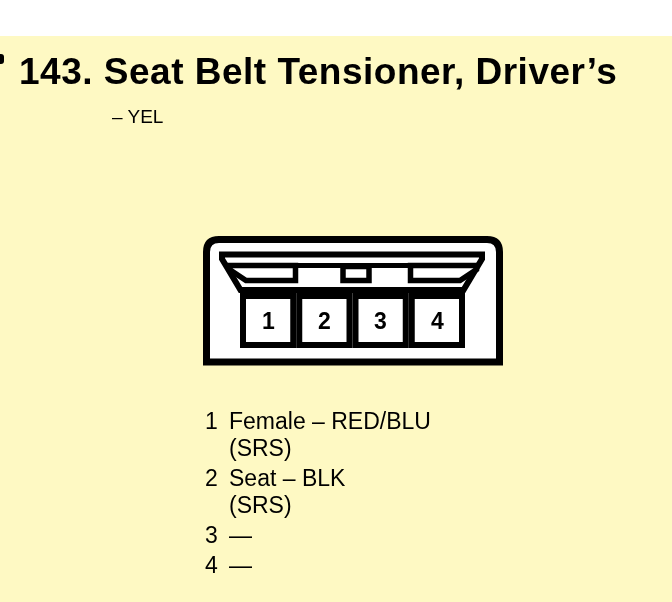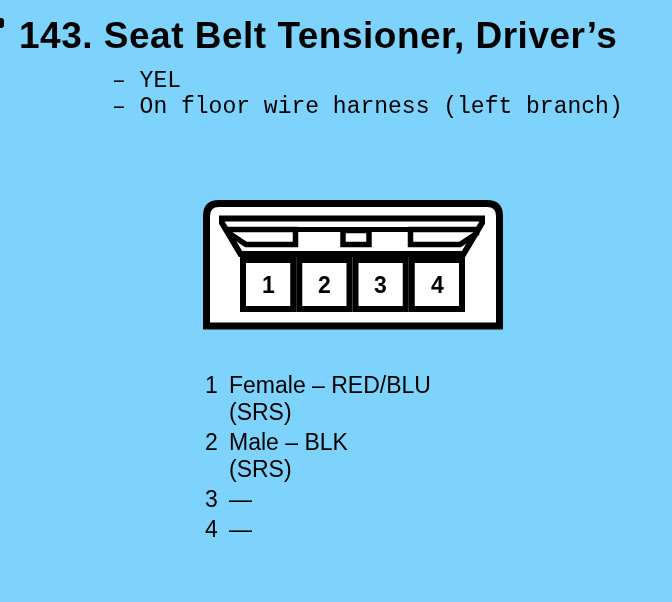--- a/index.html
+++ b/index.html
@@ -11,21 +11,22 @@
     width: 672px;
     height: 602px;
     position: relative;
     font-family: "Liberation Sans", "DejaVu Sans", sans-serif;
     color: #000000;
     overflow: hidden;
   }
   .page {
     position: absolute;
     inset: 0;
-    background: #7dd3fc;
+    background: #fef9c3;
+    margin-top: 36px;
   }
   .scan-mark {
     position: absolute;
     left: 0;
     top: 18px;
     width: 4px;
     height: 10px;
     background: #000;
     border-radius: 0 3px 3px 0;
   }
@@ -37,23 +38,22 @@
     font-size: 37px;
     font-weight: 700;
     letter-spacing: 0.5px;
     line-height: 44px;
     white-space: nowrap;
   }
   .details {
     position: absolute;
     left: 112px;
     top: 68px;
-    font-size: 23px;
+    font-size: 19px;
     line-height: 26px;
-    font-family: Liberation Mono, monospace;
   }
   .detail-line {
     white-space: nowrap;
   }
   .connector {
     position: absolute;
     left: 200px;
     top: 196px;
     width: 310px;
     height: 140px;
@@ -100,21 +100,20 @@
 <body>
 
 <div class="page">
 
   <div class="scan-mark"></div>
 
   <h1 class="title">143. Seat Belt Tensioner, Driver’s</h1>
 
   <div class="details">
     <div class="detail-line">– YEL</div>
-    <div class="detail-line">– On floor wire harness (left branch)</div>
   </div>
 
   <div class="connector">
     <svg width="310" height="140" viewBox="200 196 310 140">
       <path d="M 206.5 326 L 206.5 216 Q 206.5 203.5 219 203.5 L 487 203.5 Q 499.5 203.5 499.5 216 L 499.5 326 Z" fill="#ffffff" stroke="#000000" stroke-width="7"></path>
       <path d="M 222 218.5 L 482 218.5 L 482 223 L 463.5 254 L 240.5 254 L 222 223 Z" fill="#ffffff" stroke="#000000" stroke-width="6"></path>
       <line x1="225" y1="229.5" x2="479" y2="229.5" stroke="#000000" stroke-width="5"></line>
       <path d="M 229.5 229.5 L 295.5 229.5 L 295.5 244.5 L 246 244.5 L 229.5 233.5 Z" fill="#ffffff" stroke="#000000" stroke-width="5.5"></path>
       <path d="M 476.5 229.5 L 410.5 229.5 L 410.5 244.5 L 460 244.5 L 476.5 233.5 Z" fill="#ffffff" stroke="#000000" stroke-width="5.5"></path>
       <rect x="343" y="230.5" width="26" height="14" fill="#ffffff" stroke="#000000" stroke-width="5.5"></rect>
@@ -135,21 +134,21 @@
       <div class="legend-num">1</div>
       <div class="legend-lines">
         <div class="legend-line">Female – RED/BLU</div>
         <div class="legend-line">(SRS)</div>
       </div>
     </div>
 
     <div class="legend-entry">
       <div class="legend-num">2</div>
       <div class="legend-lines">
-        <div class="legend-line">Male – BLK</div>
+        <div class="legend-line">Seat – BLK</div>
         <div class="legend-line">(SRS)</div>
       </div>
     </div>
 
     <div class="legend-entry">
       <div class="legend-num">3</div>
       <div class="legend-lines">
         <div class="legend-line">—</div>
       </div>
     </div>

